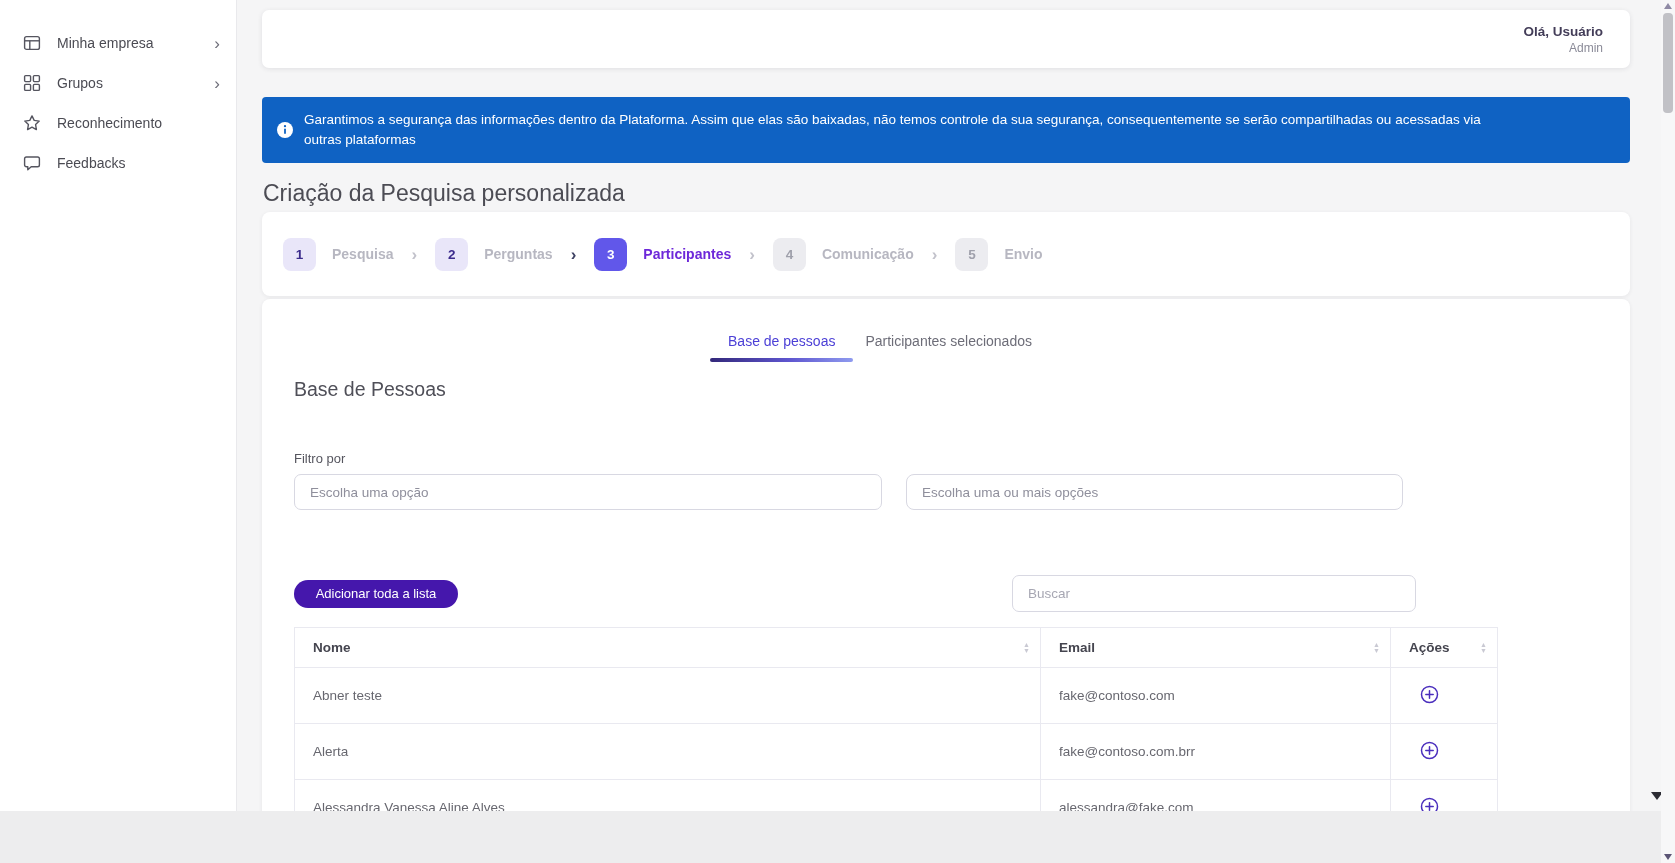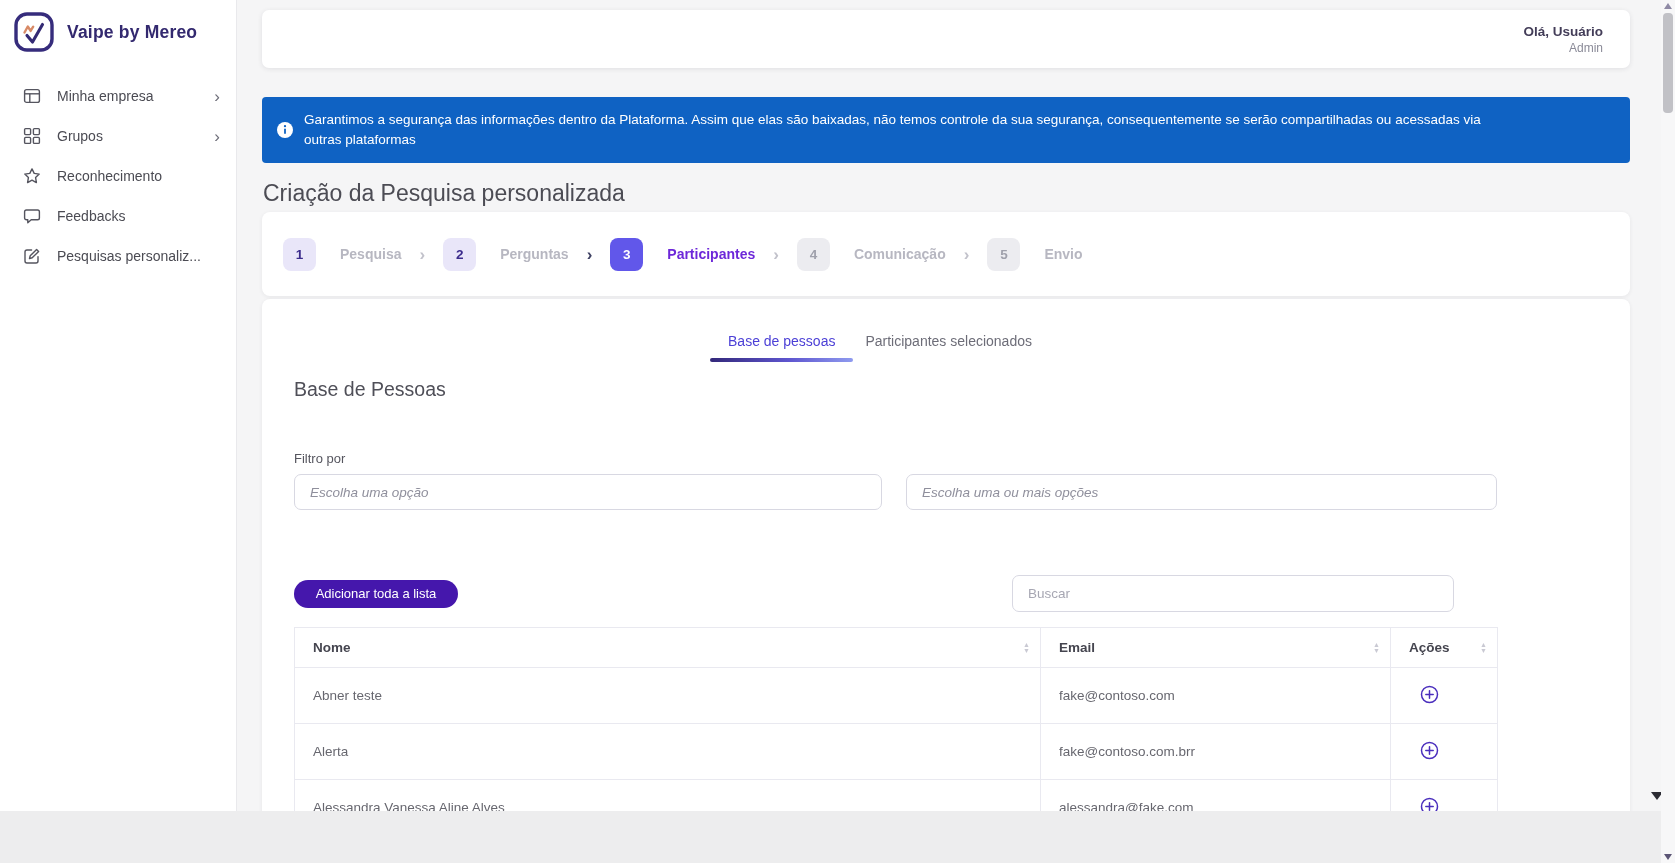--- a/index.html
+++ b/index.html
@@ -37,46 +37,46 @@
 
   .page-title { margin:17px 0 0 1px; font-size:23px; font-weight:400; color:#4c4c54; line-height:27px; }
 
   .stepper-card { margin-top:5px; height:84px; background:#fff; border-radius:8px;
     box-shadow:0 1px 4px rgba(40,40,60,.07); display:flex; align-items:center; padding-left:21px; }
   .step-badge { width:33px; height:33px; border-radius:8px; display:inline-flex; align-items:center;
     justify-content:center; font-size:13.5px; font-weight:bold; flex:0 0 33px; }
   .step-badge.done   { background:#e9e6f9; color:#3b2b8c; }
   .step-badge.active { background:#6157ea; color:#ffffff; }
   .step-badge.todo   { background:#ececf0; color:#9fa0ab; }
-  .step-label { margin-left:24px; font-size:14px; font-weight:bold; color:#b7b7c1; white-space:nowrap; }
+  .step-label { margin-left:16px; font-size:14px; font-weight:bold; color:#b7b7c1; white-space:nowrap; }
   .step-label.active { color:#6d28d9; }
   .step-sep { margin:0 18px; color:#c2c2cb; font-size:17px; font-weight:bold; line-height:1; }
   .step-sep.hot { color:#3e4163; }
 
   .content-card { margin-top:3px; height:600px; background:#fff; border-radius:8px 8px 0 0;
     box-shadow:0 1px 4px rgba(40,40,60,.07); padding:0 32px; }
 
   .tabs { display:flex; justify-content:center; gap:30px; padding-top:34px; position:relative; left:-66px; }
   .tab { font-size:14px; color:#6d6d78; padding-bottom:9px; position:relative; cursor:pointer; }
   .tab.active { color:#4b3fd6; }
   .tab-underline { position:absolute; left:-18px; right:-18px; bottom:-4px; height:4px; border-radius:3px;
     background:linear-gradient(90deg,#33287a 0%, #5e55cf 55%, #8f9bef 100%); }
 
   .section-heading { margin-top:20px; font-size:19.5px; font-weight:400; color:#4f4f58; }
   .filter-label { margin-top:50px; font-size:13px; color:#55555e; }
   .filter-row { display:flex; margin-top:8px; }
   .select-box { height:36px; border:1px solid #d8d8e2; border-radius:7px; background:#fff;
-    display:flex; align-items:center; padding-left:15px; font-size:13.5px; color:#8f8f9c; cursor:pointer;font-style:italic; }
+    display:flex; align-items:center; padding-left:15px; font-size:13.5px; color:#8f8f9c; cursor:pointer; }
   .select-single { width:588px; }
-  .select-multi  { width:591px; margin-left:24px; }
+  .select-multi  { width:497px; margin-left:24px;border-radius:8px; }
 
   .actions-row { display:flex; align-items:center; margin-top:65px; }
   .add-all-btn { width:164px; height:28px; background:#4517ac; color:#fff; border:none; border-radius:16px;
     font-size:13px; font-family:inherit; cursor:pointer; }
-  .search-input { margin-left:554px; width:442px; height:37px; border:1px solid #d8d8e2; border-radius:7px;
+  .search-input { margin-left:554px; width:404px; height:37px; border:1px solid #d8d8e2; border-radius:7px;
     padding-left:15px; font-size:13.5px; font-family:inherit; color:#55555e; outline:none; }
   .search-input::placeholder { color:#a7a7b3; }
 
   table.people { margin-top:15px; width:1203px; border-collapse:collapse; table-layout:fixed; }
   table.people th, table.people td { border:1px solid #e9e9f0; }
   table.people th { height:40px; padding:0 10px 0 18px; text-align:center; }
   .th-inner { display:flex; align-items:center; justify-content:space-between; }
   .th-text { font-size:13.5px; font-weight:bold; color:#45454f; }
   .sort { display:flex; flex-direction:column; color:#c9c9d3; font-size:7px; line-height:6px; cursor:pointer; }
   table.people td { height:56px; padding-left:18px; font-size:13.5px; color:#67676f; background:#fff;margin-left:20px; }
@@ -92,30 +92,20 @@
     border-left:4px solid transparent; border-right:4px solid transparent; border-top:6px solid #5b5575; }
   .page-down-arrow { position:absolute; left:1651px; top:792px; width:0; height:0;
     border-left:6px solid transparent; border-right:6px solid transparent; border-top:8px solid #2b2b33; }
 </style>
 </head>
 <body>
 
 <div class="app">
 
   <aside class="sidebar">
-    <div class="logo-row">
-      <span style="display:flex;">
-        <svg width="42" height="42" viewBox="0 0 42 42">
-          <rect x="3" y="3" width="36" height="36" rx="11" fill="#ffffff" stroke="#362c7c" stroke-width="3.4"></rect>
-          <path d="M11.5 21.5l3.3-6 2.8 4.4 2.6-4.2" fill="none" stroke="#d88a66" stroke-width="2.4" stroke-linecap="round" stroke-linejoin="round"></path>
-          <path d="M14 24.5l5.5 6.5L29.5 13.5" fill="none" stroke="#342a74" stroke-width="3.1" stroke-linecap="round" stroke-linejoin="round"></path>
-        </svg>
-      </span>
-      <span class="logo-text">Vaipe by Mereo</span>
-    </div>
 
     <nav class="nav">
       <div class="nav-item">
         <span class="nav-icon">
           <svg width="18" height="18" viewBox="0 0 18 18" fill="none" stroke="#55555f" stroke-width="1.4">
             <rect x="1.6" y="2.6" width="14.8" height="12.8" rx="2"></rect>
               <line x1="1.6" y1="6.8" x2="16.4" y2="6.8"></line>
               <line x1="6.8" y1="6.8" x2="6.8" y2="15.4"></line>
           </svg>
         </span>
@@ -142,29 +132,20 @@
         </span>
         <span class="nav-label">Reconhecimento</span>
       </div>
       <div class="nav-item">
         <span class="nav-icon">
           <svg width="18" height="18" viewBox="0 0 18 18" fill="none" stroke="#55555f" stroke-width="1.4" stroke-linejoin="round">
             <path d="M3.4 3h11.2a1.8 1.8 0 0 1 1.8 1.8v6.2a1.8 1.8 0 0 1-1.8 1.8H8.2l-3.4 3v-3H3.4a1.8 1.8 0 0 1-1.8-1.8V4.8A1.8 1.8 0 0 1 3.4 3z"></path>
           </svg>
         </span>
         <span class="nav-label">Feedbacks</span>
-      </div>
-      <div class="nav-item">
-        <span class="nav-icon">
-          <svg width="18" height="18" viewBox="0 0 18 18" fill="none" stroke="#55555f" stroke-width="1.4" stroke-linecap="round" stroke-linejoin="round">
-            <path d="M15 9.6V14a2 2 0 0 1-2 2H4a2 2 0 0 1-2-2V5a2 2 0 0 1 2-2h4.6"></path>
-            <path d="M13.6 2.4l2 2L9.2 10.8l-2.7.7.7-2.7z"></path>
-          </svg>
-        </span>
-        <span class="nav-label">Pesquisas personaliz...</span>
       </div>
     </nav>
   </aside>
 
   <div class="main">
     <div class="content-col">
 
       <div class="header-card">
         <div class="greeting">Olá, Usuário</div>
         <div class="role">Admin</div>

